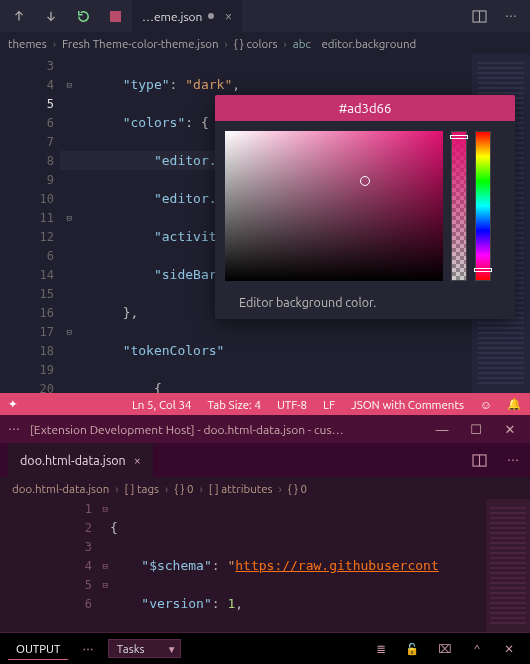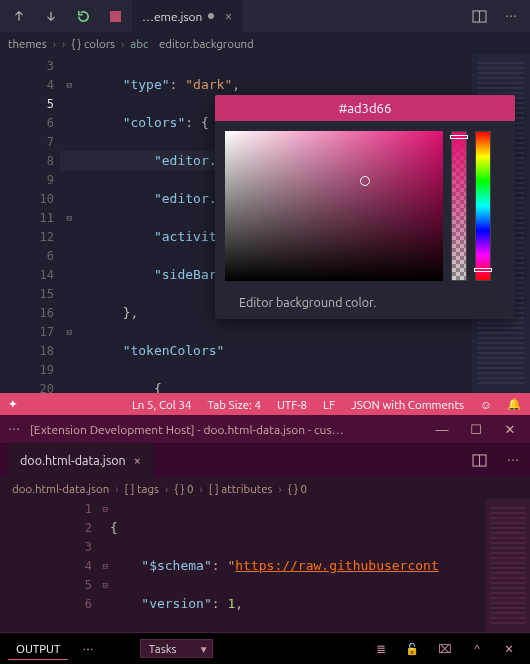--- a/index.html
+++ b/index.html
@@ -79,21 +79,21 @@
   .bot-code .tok-key { color:#8ec4e0; }
   .bot-code .tok-str { color:#d49a66; }
   .bot-code .tok-url { color:#f97316; text-decoration:underline; }
   .bot-code .tok-num { color:#a8d085; }
   .bot-mini { width:44px; background:#381a30; position:relative; }
   .bot-mini::before { content:""; position:absolute; inset:8px 4px; background: repeating-linear-gradient(#5a2a48 0 2px, transparent 2px 5px); opacity:0.6; }
 
   .panelbar { height:32px; background:#000000; border-top:1px solid #4a1f3c; display:flex; align-items:center; padding:0 8px; gap:6px; color:#c9a; font-size:11.5px; }
   .panel-tab { padding:4px 8px; }
   .panel-tab.active { color:#fff; border-bottom:1px solid #d06090; }
-  .panel-select { background:#3c1730; border:1px solid #5a2a48; color:#ddd; padding:2px 36px 2px 8px; position:relative;margin-left:32px; }
+  .panel-select { background:#3c1730; border:1px solid #5a2a48; color:#ddd; padding:2px 36px 2px 8px; position:relative; }
   .panel-select::after { content:"▾"; position:absolute; right:6px; top:2px; color:#c9a; }
   .panelbar .spacer { flex:1; }
   .panel-ic { width:26px; text-align:center; }
 </style>
 </head>
 <body>
 
 <div class="window-top">
 
   <div class="titlebar">
@@ -125,20 +125,21 @@
           <rect x="1" y="1" width="14" height="12"></rect>
           <line x1="8" y1="1" x2="8" y2="13"></line>
         </svg>
       </div>
     <div class="dots-ic">⋯</div>
   </div>
 
   <div class="breadcrumbs">
     <span class="crumb">themes</span>
       <span class="chev">›</span>
+    <span class="crumb">Fresh Theme-color-theme.json</span>
       <span class="chev">›</span>
     <span class="crumb">{ } colors</span>
       <span class="chev">›</span>
     <span class="crumb"><span style="color:#8aa;">abc</span>&nbsp;<span>editor.background</span></span>
   </div>
 
   <div class="editor-area">
     <div class="gutter">
       <div class="gline">
           <span>3</span>

